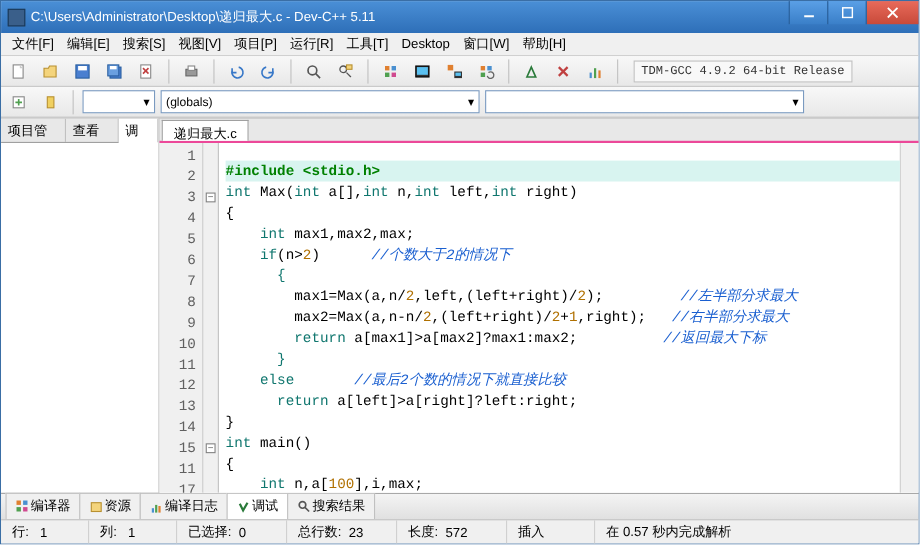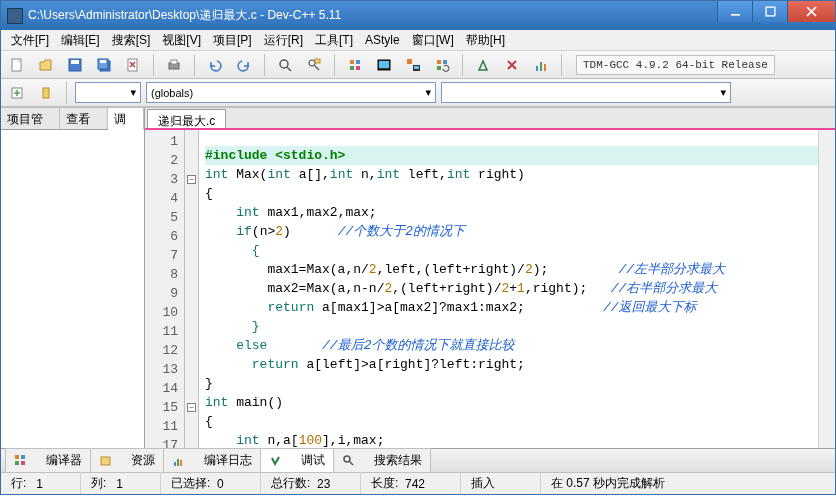--- a/index.html
+++ b/index.html
@@ -51,21 +51,21 @@
 .cline.hl { background: #d8f4f0; }
 .pp { color: #008000; font-weight: bold; }
 .kw { color: #0f766e; font-weight: normal; }
 .cm { color: #1a5fd0; font-style: italic; }
 .str { color: #c00000; }
 .num { color: #b07000; }
 .scrollbar-v { width:17px; background:#f0f0f0; border-left:1px solid #d0d0d0; }
 
 
 .bottomtabs { height: 24px; background: linear-gradient(#f4f4f4,#e0e0e0); border-top: 1px solid #a0a0a0; display: flex; align-items: center; padding: 0 4px; gap: 0; font-size: 12px; }
-.bt-tab { padding: 3px 8px; border: 1px solid #c0c0c0; background: #f0f0f0; display: flex; align-items: center; gap: 19px; cursor: default; margin-right:-1px; }
+.bt-tab { padding: 3px 8px; border: 1px solid #c0c0c0; background: #f0f0f0; display: flex; align-items: center; gap: 1px; cursor: default; margin-right:-1px; }
 .bt-tab.active { background: #fff; }
 .bt-icon { width:13px; height:13px; }
 
 
 .statusbar { height: 22px; background: #f0f0f0; border-top: 1px solid #c0c0c0; display: flex; align-items: center; font-size: 12px; }
 .statusbar .cell { padding: 0 10px; border-right: 1px solid #d0d0d0; height: 100%; display: flex; align-items: center; }
 .statusbar .cell:last-child { border-right: none; flex: 1; }
 </style>
 </head>
 <body>
@@ -96,21 +96,21 @@
   </div>
 
   <div class="menubar" id="menubar">
       <span>文件[F]</span>
       <span>编辑[E]</span>
       <span>搜索[S]</span>
       <span>视图[V]</span>
       <span>项目[P]</span>
       <span>运行[R]</span>
       <span>工具[T]</span>
-      <span>AStyle</span>
+      <span>Desktop</span>
       <span>窗口[W]</span>
       <span>帮助[H]</span>
     </div>
 
   <div class="toolbar">
     <div class="tbtn">
         <svg width="16" height="16">
           <rect x="3" y="2" width="9" height="12" fill="#fff" stroke="#888"></rect>
           <path d="M9 2 L12 5 L9 5 Z" fill="#ccc"></path>
         </svg>
@@ -353,21 +353,21 @@
         </svg>
         <span>搜索结果</span>
       </div>
     </div>
 
   <div class="statusbar">
     <div class="cell" style="width:80px"><span>行:</span>&nbsp;&nbsp;&nbsp;<span>1</span></div>
     <div class="cell" style="width:80px"><span>列:</span>&nbsp;&nbsp;&nbsp;<span>1</span></div>
     <div class="cell" style="width:100px"><span>已选择:</span>&nbsp;&nbsp;<span>0</span></div>
     <div class="cell" style="width:100px"><span>总行数:</span>&nbsp;&nbsp;<span>23</span></div>
-    <div class="cell" style="width:100px"><span>长度:</span>&nbsp;&nbsp;<span>742</span></div>
+    <div class="cell" style="width:100px"><span>长度:</span>&nbsp;&nbsp;<span>572</span></div>
     <div class="cell" style="width:80px">
         <span>插入</span>
       </div>
     <div class="cell">
         <span>在 0.57 秒内完成解析</span>
       </div>
   </div>
 
 </div>
 

